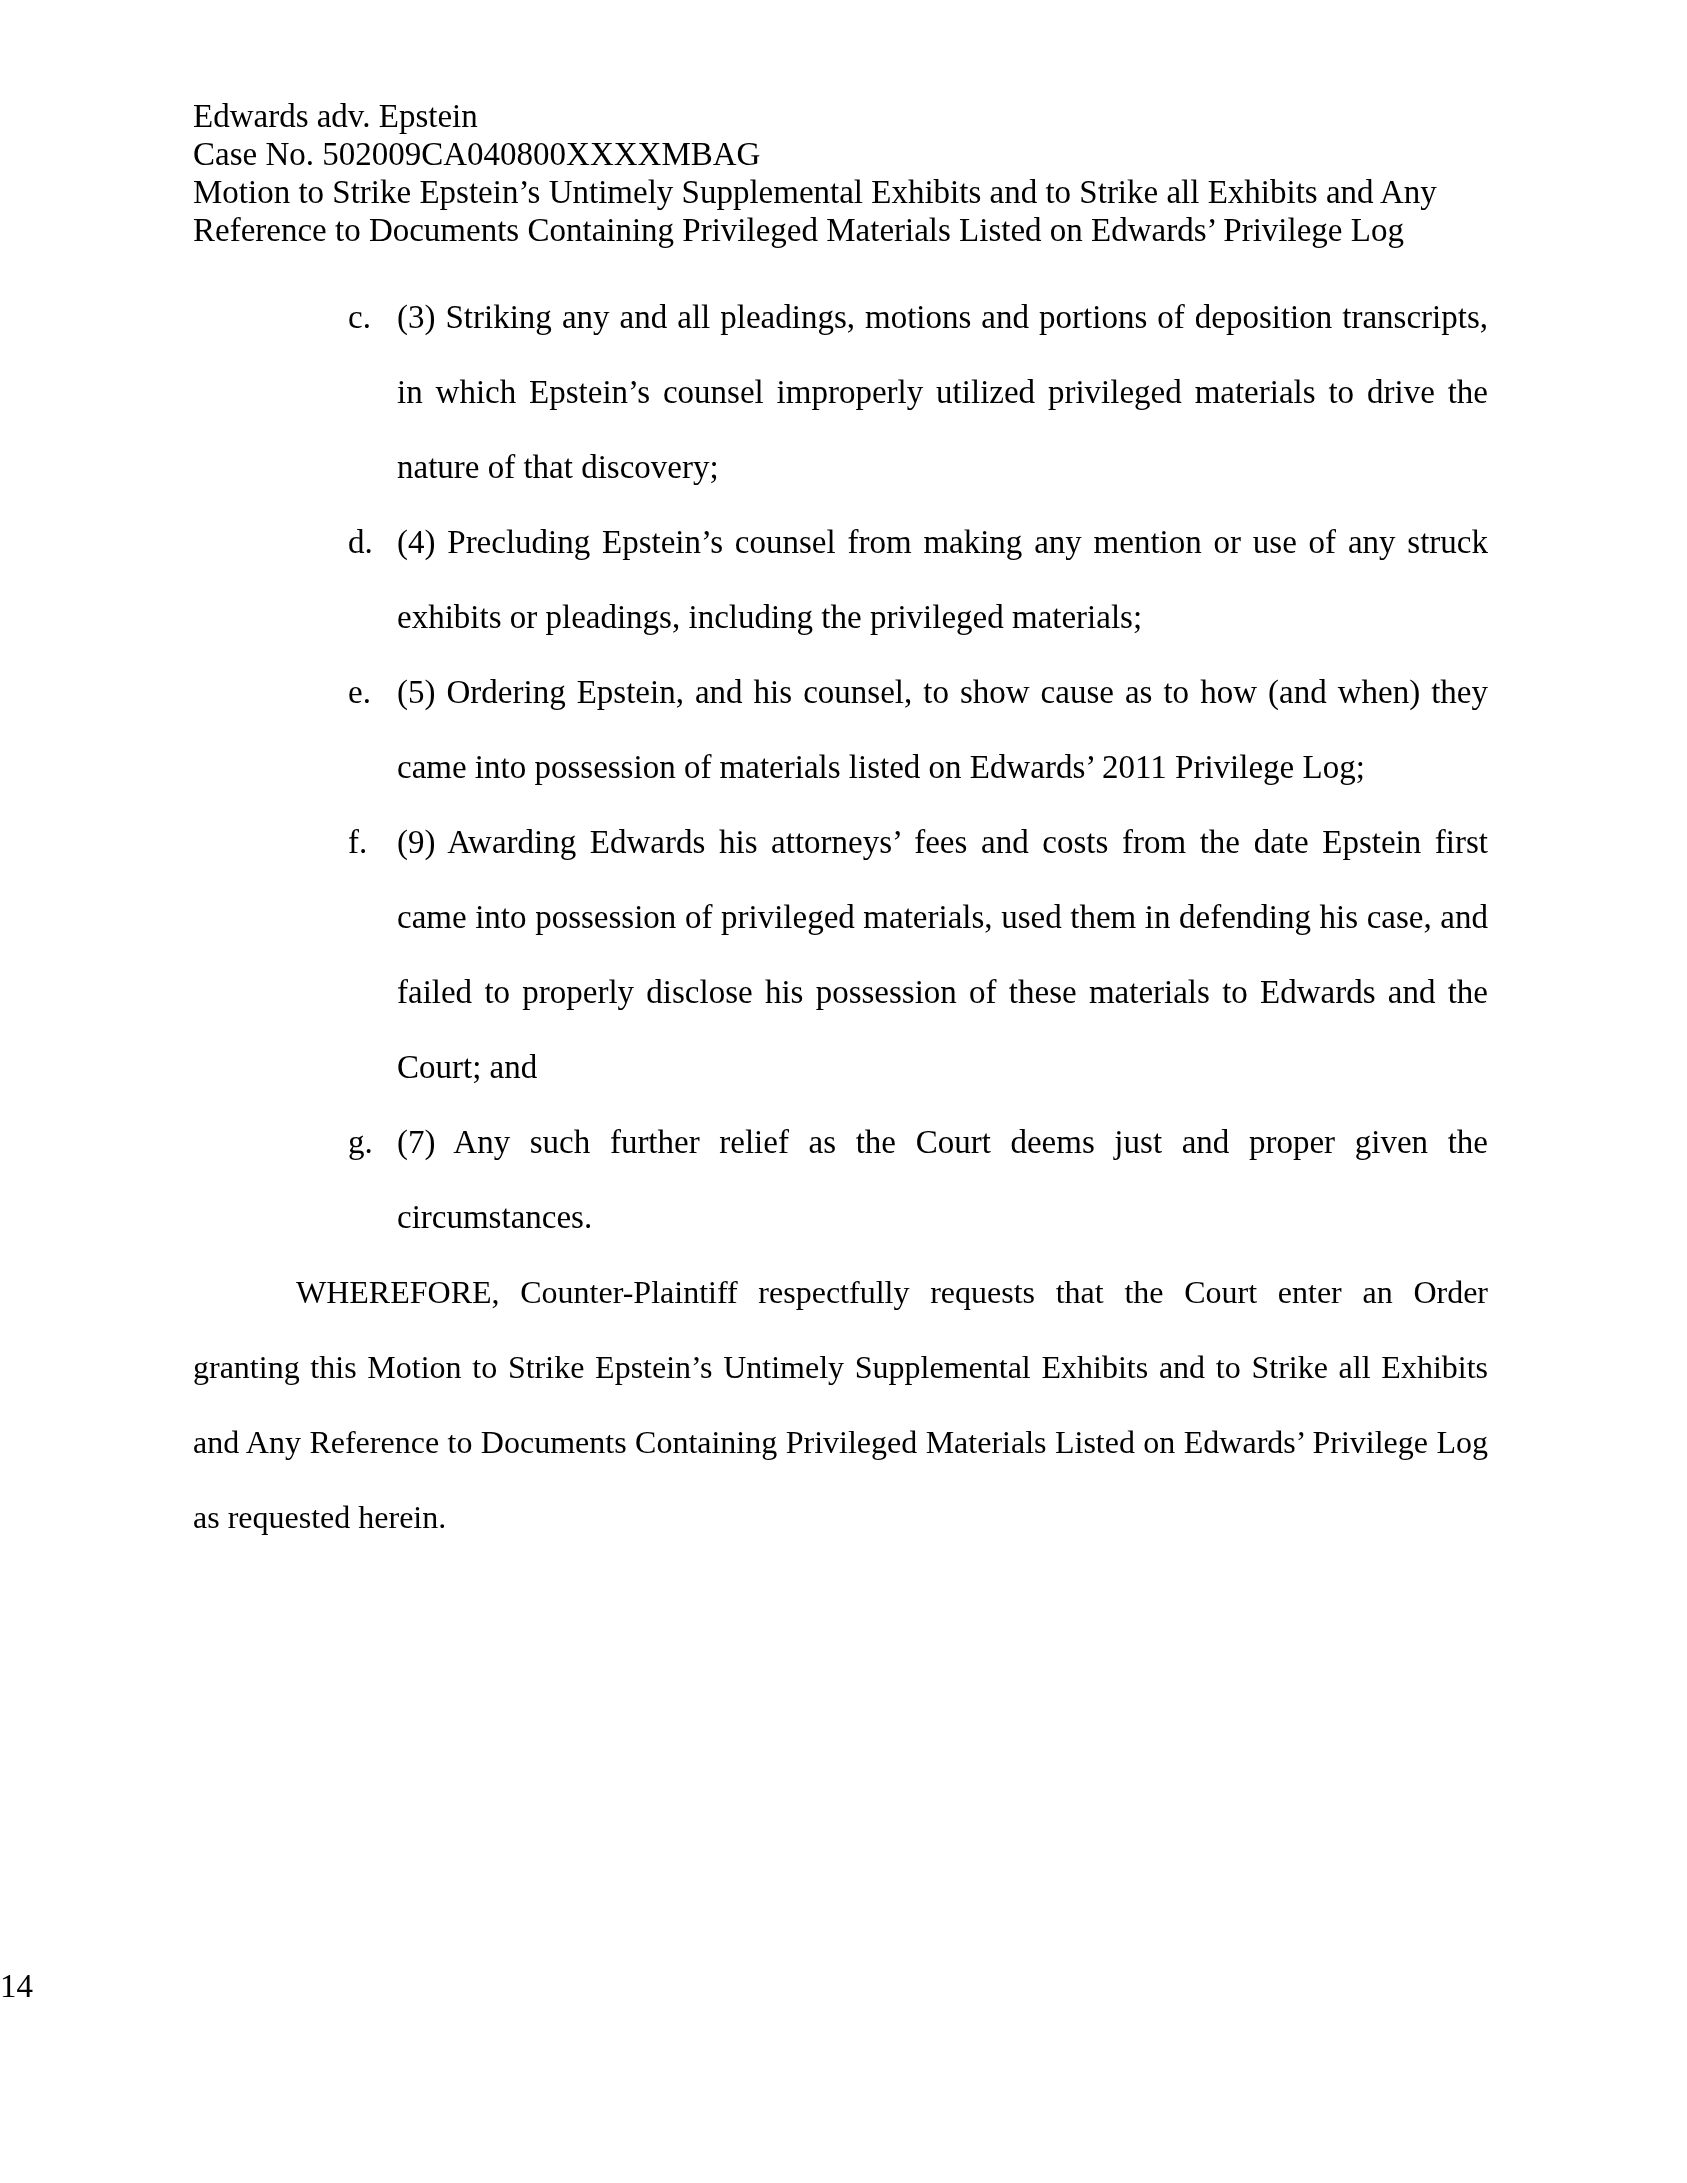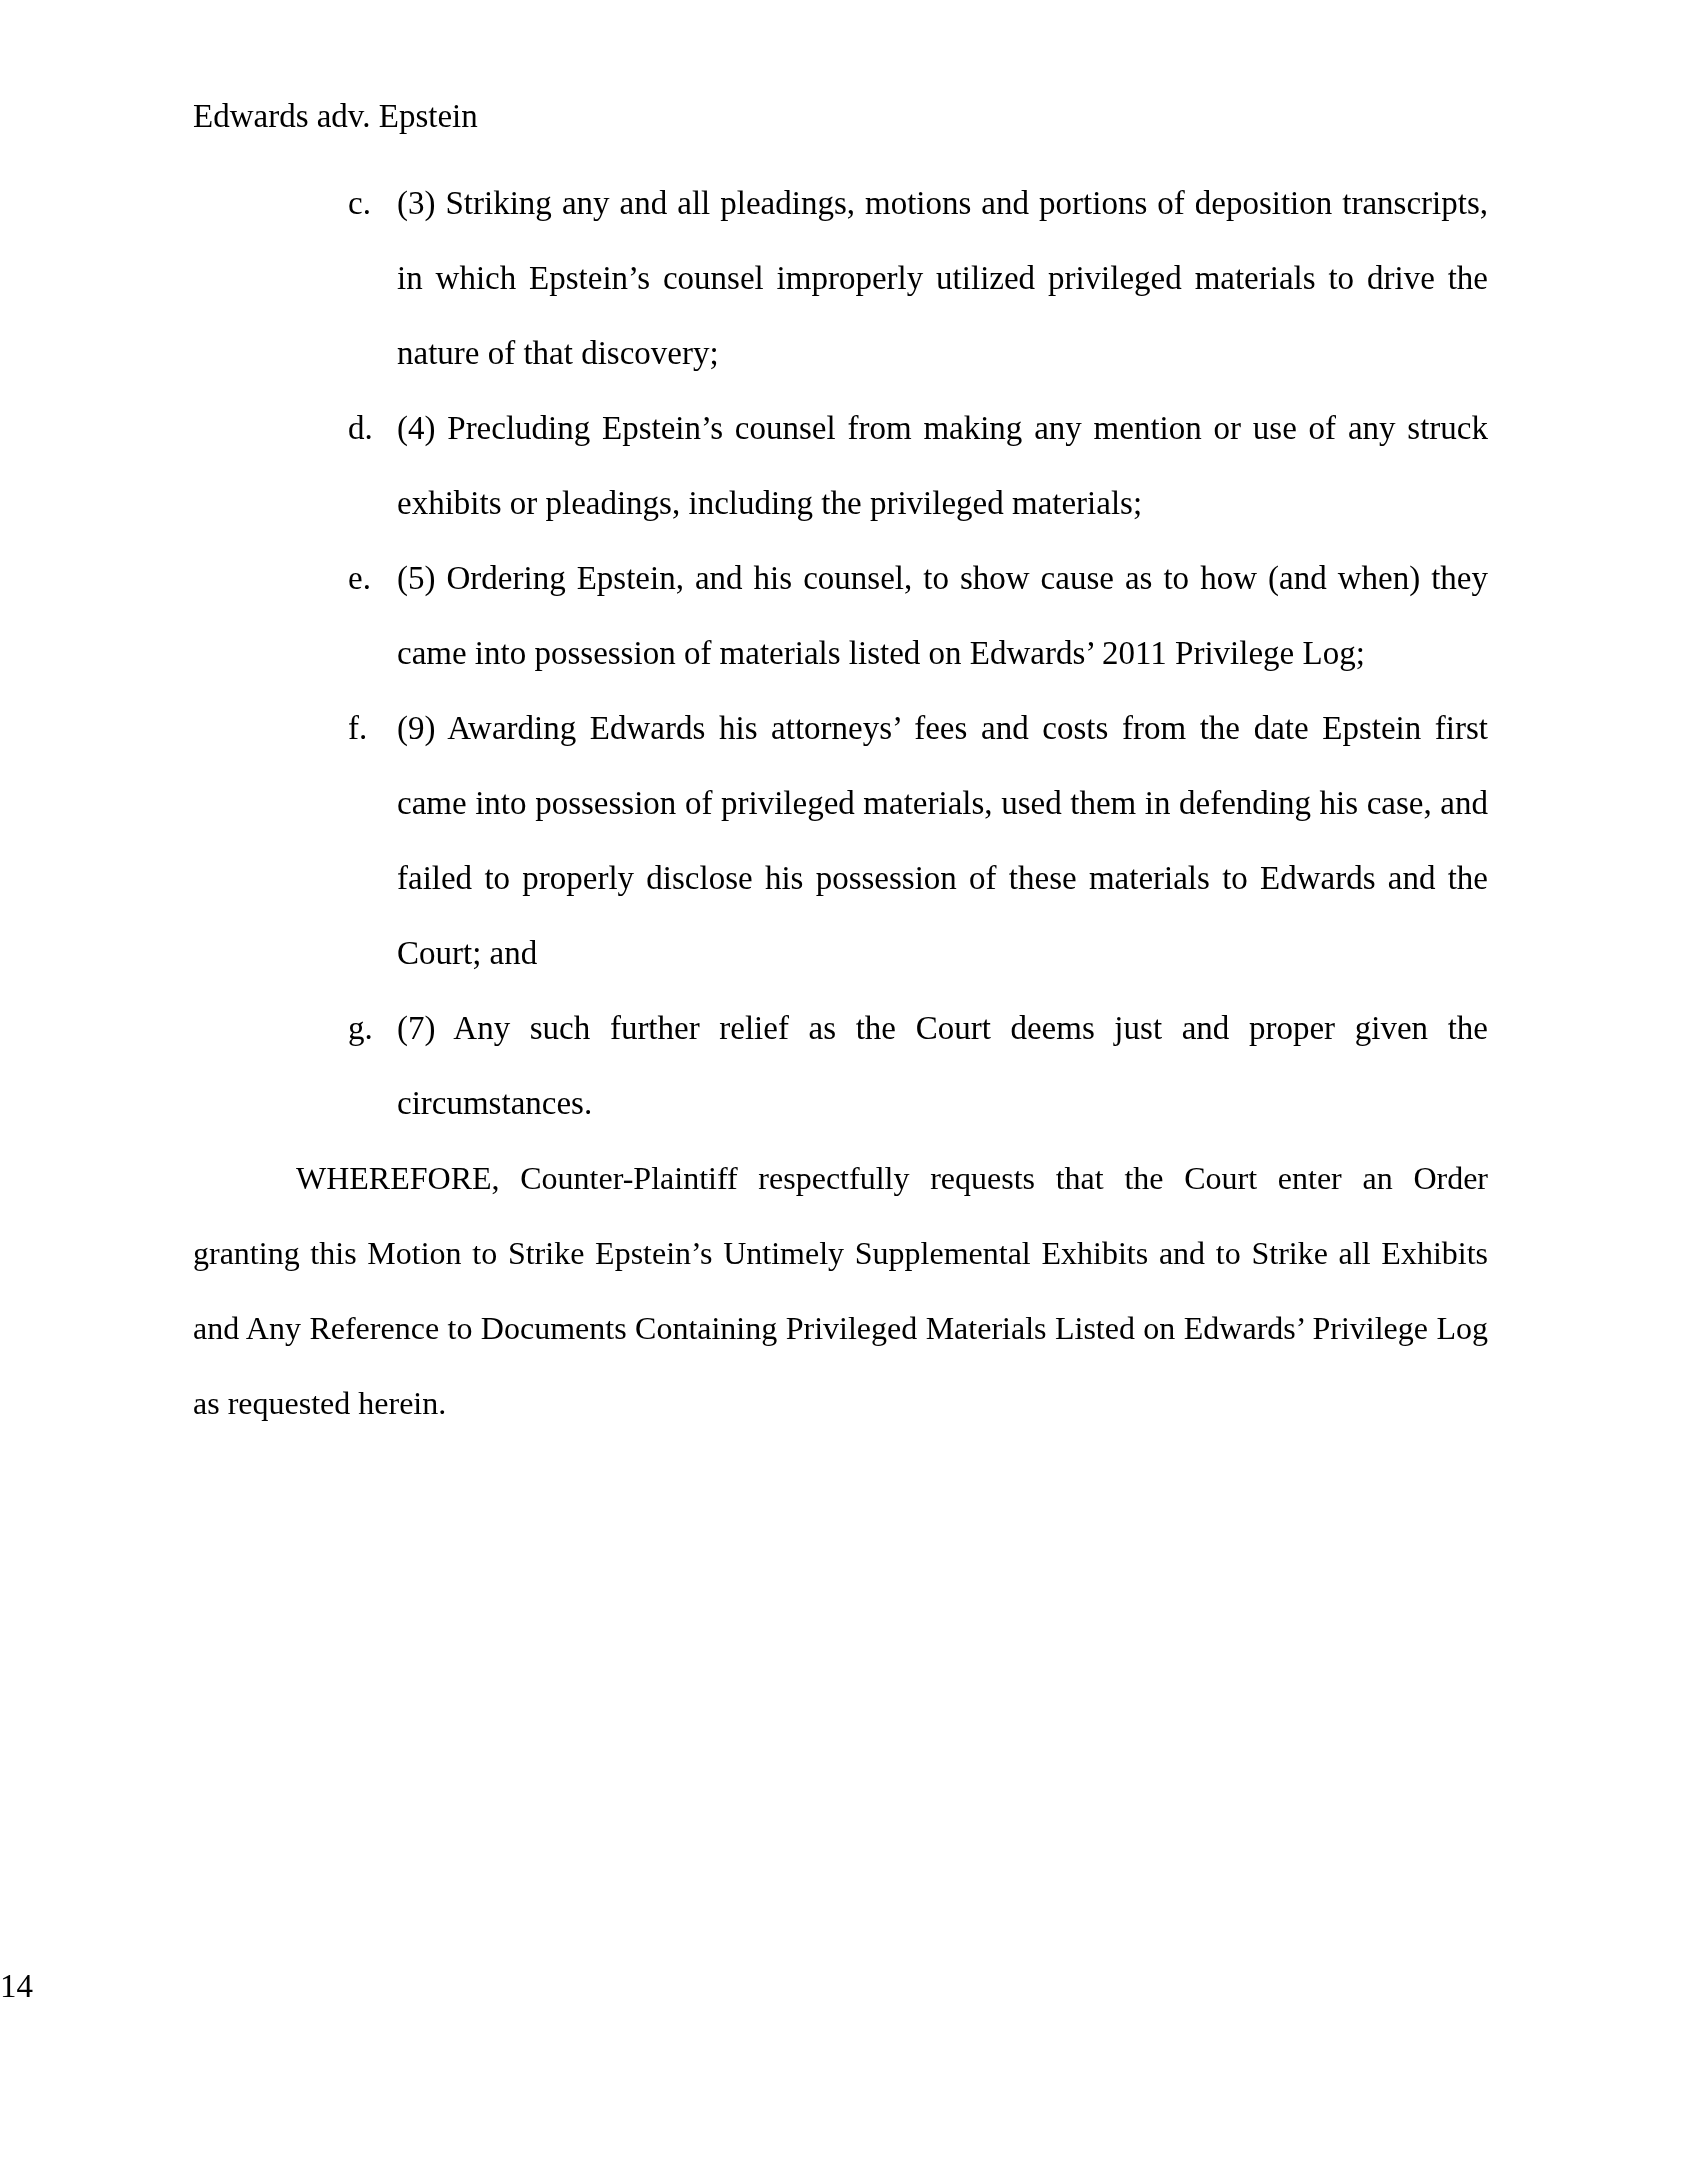--- a/index.html
+++ b/index.html
@@ -67,20 +67,22 @@
   }
 </style>
 </head>
 <body>
 
 <div class="page">
   <div class="content">
 
     <div class="doc-header">
       <div>Edwards adv. Epstein</div>
+      <div>Case No. 502009CA040800XXXXMBAG</div>
+      <div>Motion to Strike Epstein’s Untimely Supplemental Exhibits and to Strike all Exhibits and Any Reference to Documents Containing Privileged Materials Listed on Edwards’ Privilege Log</div>
     </div>
 
     <div class="relief-list">
       <div class="list-item">
         <span class="marker">c.</span>
         <span class="item-text">(3) Striking any and all pleadings, motions and portions of deposition transcripts, in which Epstein’s counsel improperly utilized privileged materials to drive the nature of that discovery;</span>
       </div>
       <div class="list-item">
         <span class="marker">d.</span>
         <span class="item-text">(4) Precluding Epstein’s counsel from making any mention or use of any struck exhibits or pleadings, including the privileged materials;</span>

